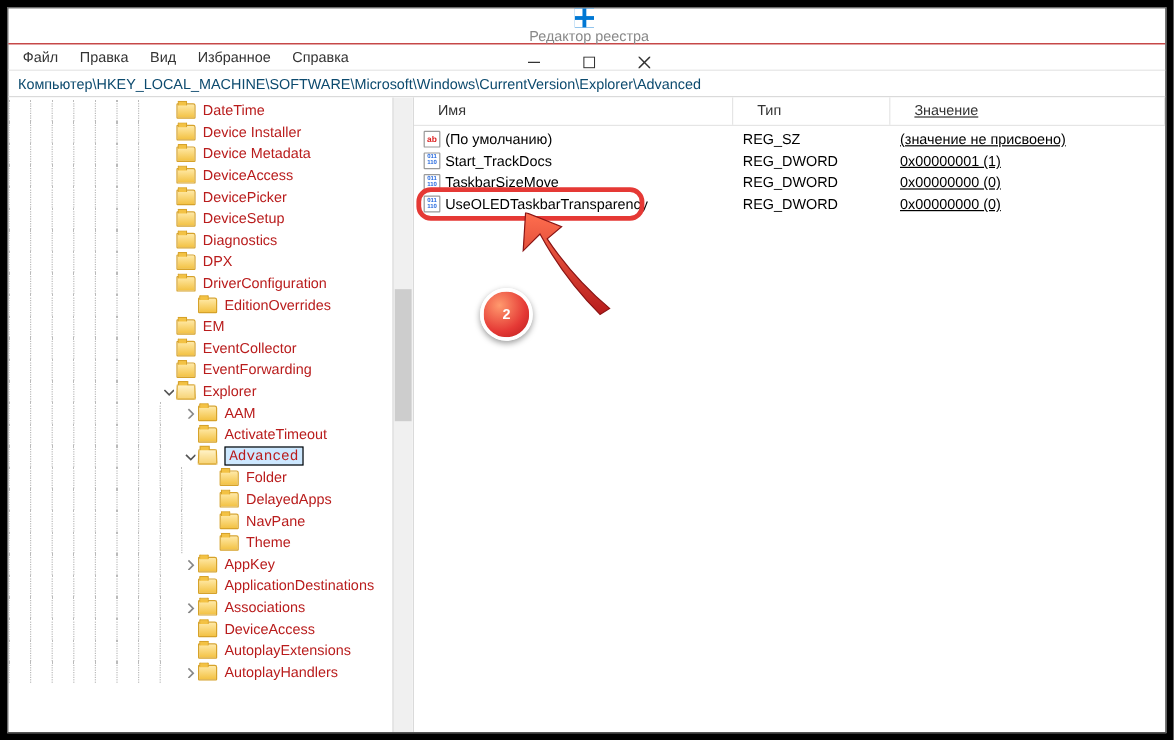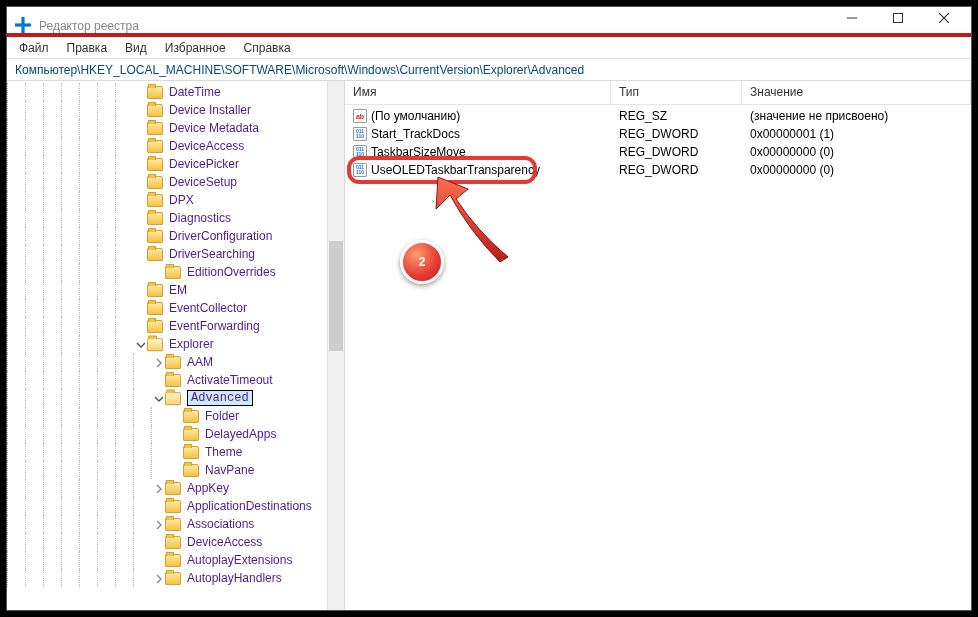--- a/index.html
+++ b/index.html
@@ -1,48 +1,48 @@
 <!DOCTYPE html>
 <html><head>
   <meta charset="utf-8">
   <style>
     * { box-sizing: border-box; margin: 0; padding: 0; font-family: "Segoe UI", Tahoma, sans-serif; font-size: 12px; }
     body { width: 978px; height: 617px; background: #000; padding: 6px; }
     .window { width: 100%; height: 100%; background: #fff; display: flex; flex-direction: column; border: 1px solid #555; }
-    .titlebar { height: 30px; display: flex; align-items: flex-end; padding: 0 4px 0 8px; border-bottom: 4px solid #b91c1c; }
+    .titlebar { height: 30px; display: flex; align-items: center; padding: 0 4px 0 8px; border-bottom: 1px solid #b91c1c; flex-direction: column; }
     .title-icon { width: 16px; height: 16px; background: #0078d4; margin-right: 8px; display: inline-flex; align-items: center; justify-content: center; color: white; font-size: 9px; }
     .titlebar .title { color: #888; flex: 1; }
     .win-controls { display: flex; }
     .win-btn { width: 46px; height: 30px; display: flex; align-items: center; justify-content: center; color: #666; font-size: 14px; }
     .win-btn svg { width: 10px; height: 10px; }
     .menubar { height: 22px; display: flex; align-items: center; padding: 0 4px; gap: 2px; border-bottom: 1px solid #e5e5e5; text-align: center; }
     .menubar span { padding: 2px 8px; color: #333; }
     .addressbar { height: 22px; display: flex; align-items: center; padding: 0 8px; border-bottom: 1px solid #dadada; color: #0c4a6e; }
     .content { flex: 1; display: flex; overflow: hidden; }
     .tree-pane { width: 338px; border-right: 1px solid #dadada; overflow: hidden; position: relative; }
     .tree { padding: 2px 0; height: 100%; overflow: hidden; }
-    .tree-row { display: flex; align-items: center; height: 18px; white-space: nowrap; color: #4c1d95; }
+    .tree-row { display: flex; align-items: center; height: 18px; white-space: nowrap; color: #b91c1c; }
     .tree-row.selected .label { background: #cde8ff; border: 1px solid #000000; padding: 0 3px; margin-left: 2px; font-family: Liberation Mono, monospace; }
     .guide { display: inline-block; width: 18px; height: 18px; border-left: 1px dotted #bbb; flex-shrink: 0; }
     .guide.none { border: none; }
     .expander { width: 14px; display: inline-flex; align-items: center; justify-content: center; color: #666; font-size: 10px; flex-shrink: 0; }
     .folder-icon { width: 16px; height: 13px; margin-right: 4px; flex-shrink: 0; }
     .folder-icon.closed { background: linear-gradient(#ffe9a6, #f3c244); border: 1px solid #d6a22a; border-radius: 1px 2px 1px 1px; position: relative; }
     .folder-icon.closed::before { content: ''; position: absolute; top: -3px; left: 0; width: 6px; height: 3px; background: #f3c244; border: 1px solid #d6a22a; border-bottom: none; border-radius: 1px 1px 0 0; }
     .folder-icon.open { background: linear-gradient(#fff2c8, #f7d477); border: 1px solid #d6a22a; border-radius: 1px; position: relative; transform: perspective(20px) rotateX(6deg); }
     .folder-icon.open::before { content: ''; position: absolute; top: -4px; left: 0; width: 7px; height: 3px; background: #f3c244; border: 1px solid #d6a22a; border-bottom: none; border-radius: 1px 1px 0 0; }
     .label { margin-left: 2px; }
     .scrollbar { position: absolute; right: 0; top: 0; bottom: 0; width: 17px; background: #f0f0f0; border-left: 1px solid #ddd; }
     .scroll-thumb { position: absolute; left: 1px; right: 1px; top: 160px; height: 110px; background: #cdcdcd; border-radius: 0; }
     .list-pane { flex: 1; display: flex; flex-direction: column; }
     .list-header { display: flex; height: 24px; border-bottom: 1px solid #e5e5e5; }
-    .list-header .col { padding: 4px 8px; border-right: 1px solid #e5e5e5; color: #333; }
+    .list-header .col { padding: 4px 20px; border-right: 1px solid #e5e5e5; color: #333; }
     .col-name { width: 266px; }
     .col-type { width: 131px; }
-    .col-value { flex: 1; }
+    .col-value { flex: 1; text-decoration: underline; }
     .list-body { flex: 1; padding: 2px 0; position: relative; }
     .list-row { display: flex; align-items: center; height: 18px; }
     .list-row .cell { padding: 0 8px; display: flex; align-items: center; }
     .list-row .cell.col-name { width: 266px; }
     .list-row .cell.col-type { width: 131px; }
     .list-row .cell.col-value { flex: 1; }
     .val-icon { width: 14px; height: 14px; margin-right: 4px; border: 1px solid #999; border-radius: 1px; display: inline-flex; align-items: center; justify-content: center; font-size: 7px; font-weight: bold; flex-shrink: 0; }
     .val-icon.str { background: #fff; color: #d22; }
     .val-icon.dword { background: #fff; color: #2266dd; }
     .highlight-box { position: absolute; border: 4px solid #e53935; border-radius: 12px; pointer-events: none; }
@@ -173,57 +173,45 @@
           <div class="tree-row">
             <span class="guide"></span>
             <span class="guide"></span>
             <span class="guide"></span>
             <span class="guide"></span>
             <span class="guide"></span>
             <span class="guide"></span>
             <span class="guide"></span>
             <span class="expander"></span>
             <span class="folder-icon closed"></span>
+            <span class="label">Diagnostics</span>
+          </div>
+          <div class="tree-row">
+            <span class="guide"></span>
+            <span class="guide"></span>
+            <span class="guide"></span>
+            <span class="guide"></span>
+            <span class="guide"></span>
+            <span class="guide"></span>
+            <span class="guide"></span>
+            <span class="expander"></span>
+            <span class="folder-icon closed"></span>
             <span class="label">DPX</span>
           </div>
           <div class="tree-row">
             <span class="guide"></span>
             <span class="guide"></span>
             <span class="guide"></span>
             <span class="guide"></span>
             <span class="guide"></span>
             <span class="guide"></span>
             <span class="guide"></span>
             <span class="expander"></span>
             <span class="folder-icon closed"></span>
-            <span class="label">Diagnostics</span>
-          </div>
-          <div class="tree-row">
-            <span class="guide"></span>
-            <span class="guide"></span>
-            <span class="guide"></span>
-            <span class="guide"></span>
-            <span class="guide"></span>
-            <span class="guide"></span>
-            <span class="guide"></span>
-            <span class="expander"></span>
-            <span class="folder-icon closed"></span>
             <span class="label">DriverConfiguration</span>
-          </div>
-          <div class="tree-row">
-            <span class="guide"></span>
-            <span class="guide"></span>
-            <span class="guide"></span>
-            <span class="guide"></span>
-            <span class="guide"></span>
-            <span class="guide"></span>
-            <span class="guide"></span>
-            <span class="expander"></span>
-            <span class="folder-icon closed"></span>
-            <span class="label">DriverSearching</span>
           </div>
           <div class="tree-row">
             <span class="guide"></span>
             <span class="guide"></span>
             <span class="guide"></span>
             <span class="guide"></span>
             <span class="guide"></span>
             <span class="guide"></span>
             <span class="guide"></span>
             <span class="guide none"></span>
@@ -363,35 +351,35 @@
             <span class="guide"></span>
             <span class="guide"></span>
             <span class="guide"></span>
             <span class="guide"></span>
             <span class="guide"></span>
             <span class="guide"></span>
             <span class="guide"></span>
             <span class="guide"></span>
             <span class="expander"></span>
             <span class="folder-icon closed"></span>
+            <span class="label">NavPane</span>
+          </div>
+          <div class="tree-row">
+            <span class="guide"></span>
+            <span class="guide"></span>
+            <span class="guide"></span>
+            <span class="guide"></span>
+            <span class="guide"></span>
+            <span class="guide"></span>
+            <span class="guide"></span>
+            <span class="guide"></span>
+            <span class="guide"></span>
+            <span class="expander"></span>
+            <span class="folder-icon closed"></span>
             <span class="label">Theme</span>
-          </div>
-          <div class="tree-row">
-            <span class="guide"></span>
-            <span class="guide"></span>
-            <span class="guide"></span>
-            <span class="guide"></span>
-            <span class="guide"></span>
-            <span class="guide"></span>
-            <span class="guide"></span>
-            <span class="guide"></span>
-            <span class="guide"></span>
-            <span class="expander"></span>
-            <span class="folder-icon closed"></span>
-            <span class="label">NavPane</span>
           </div>
           <div class="tree-row">
             <span class="guide"></span>
             <span class="guide"></span>
             <span class="guide"></span>
             <span class="guide"></span>
             <span class="guide"></span>
             <span class="guide"></span>
             <span class="guide"></span>
             <span class="guide"></span>

